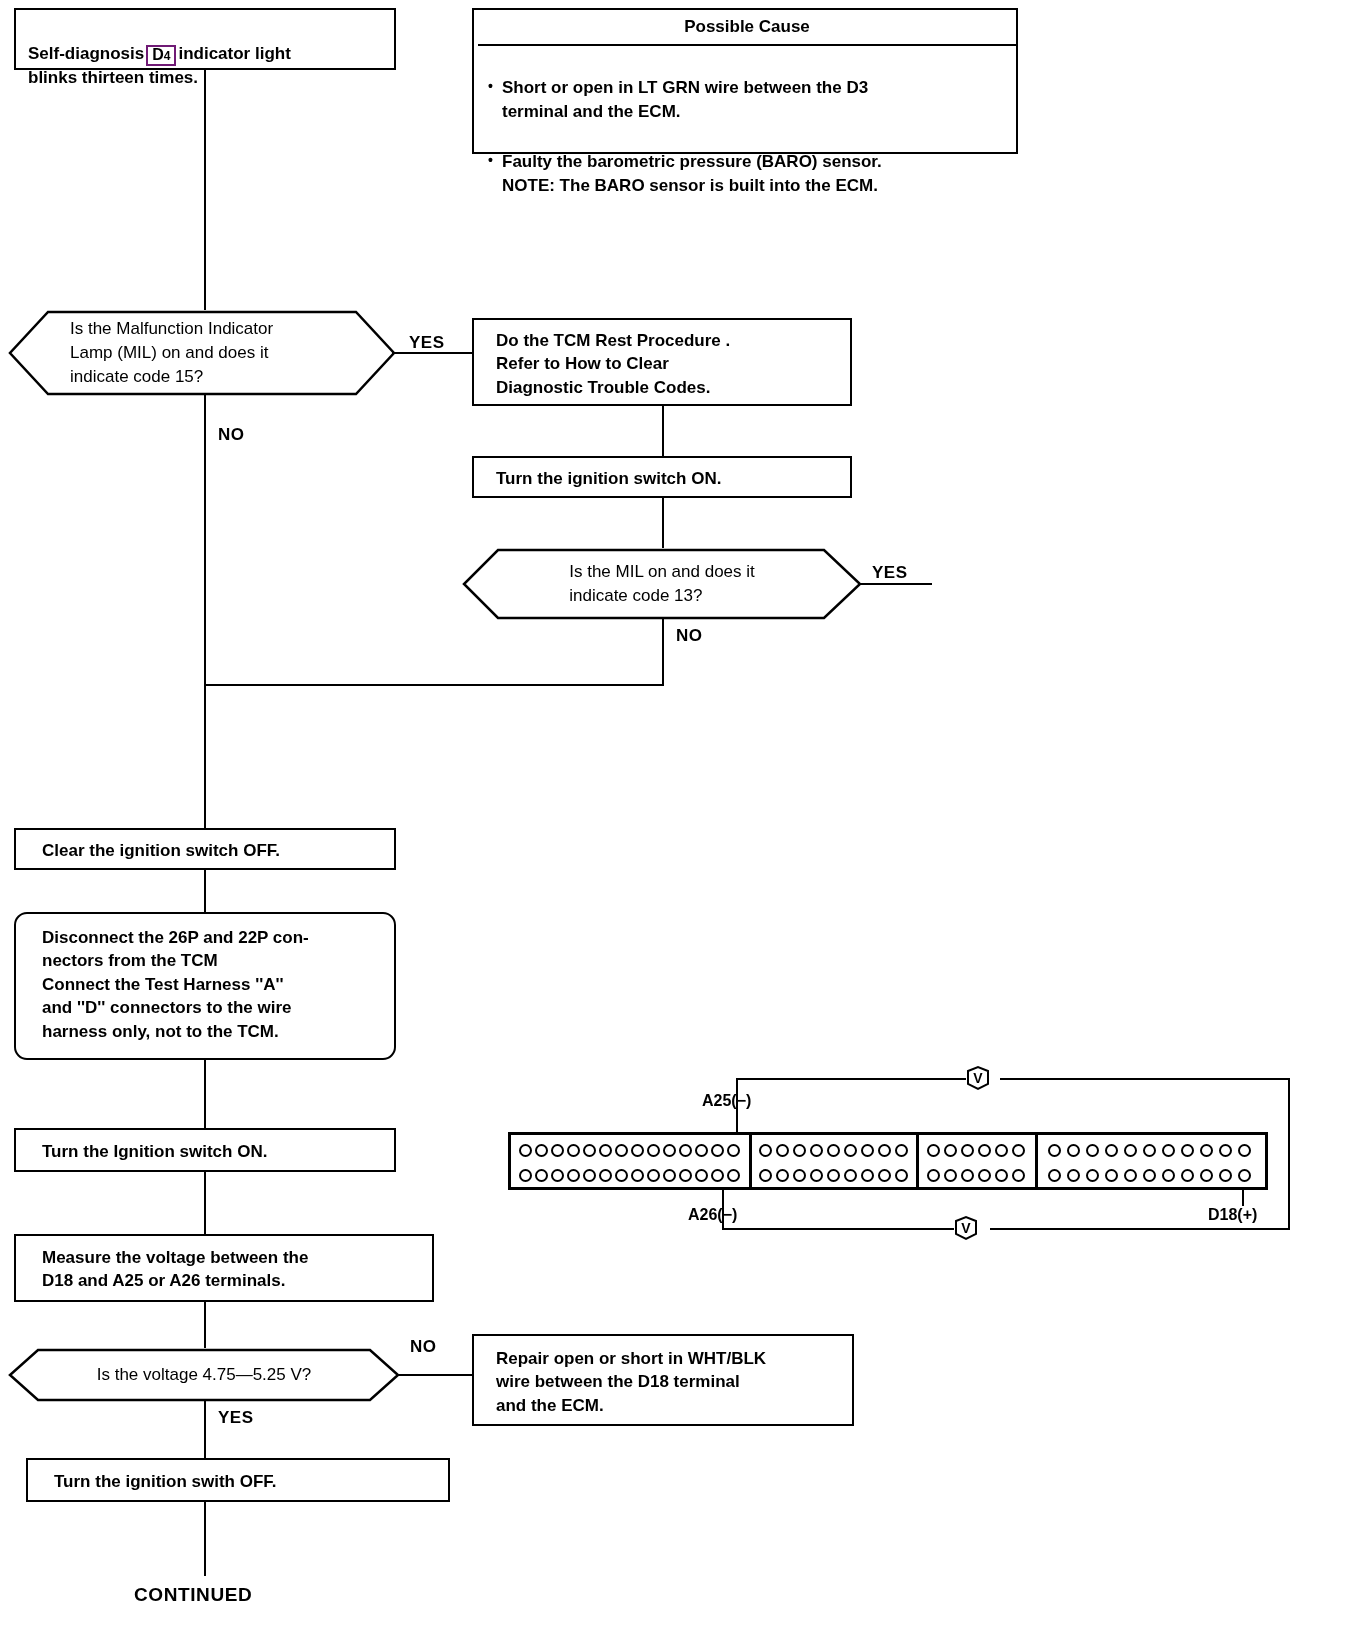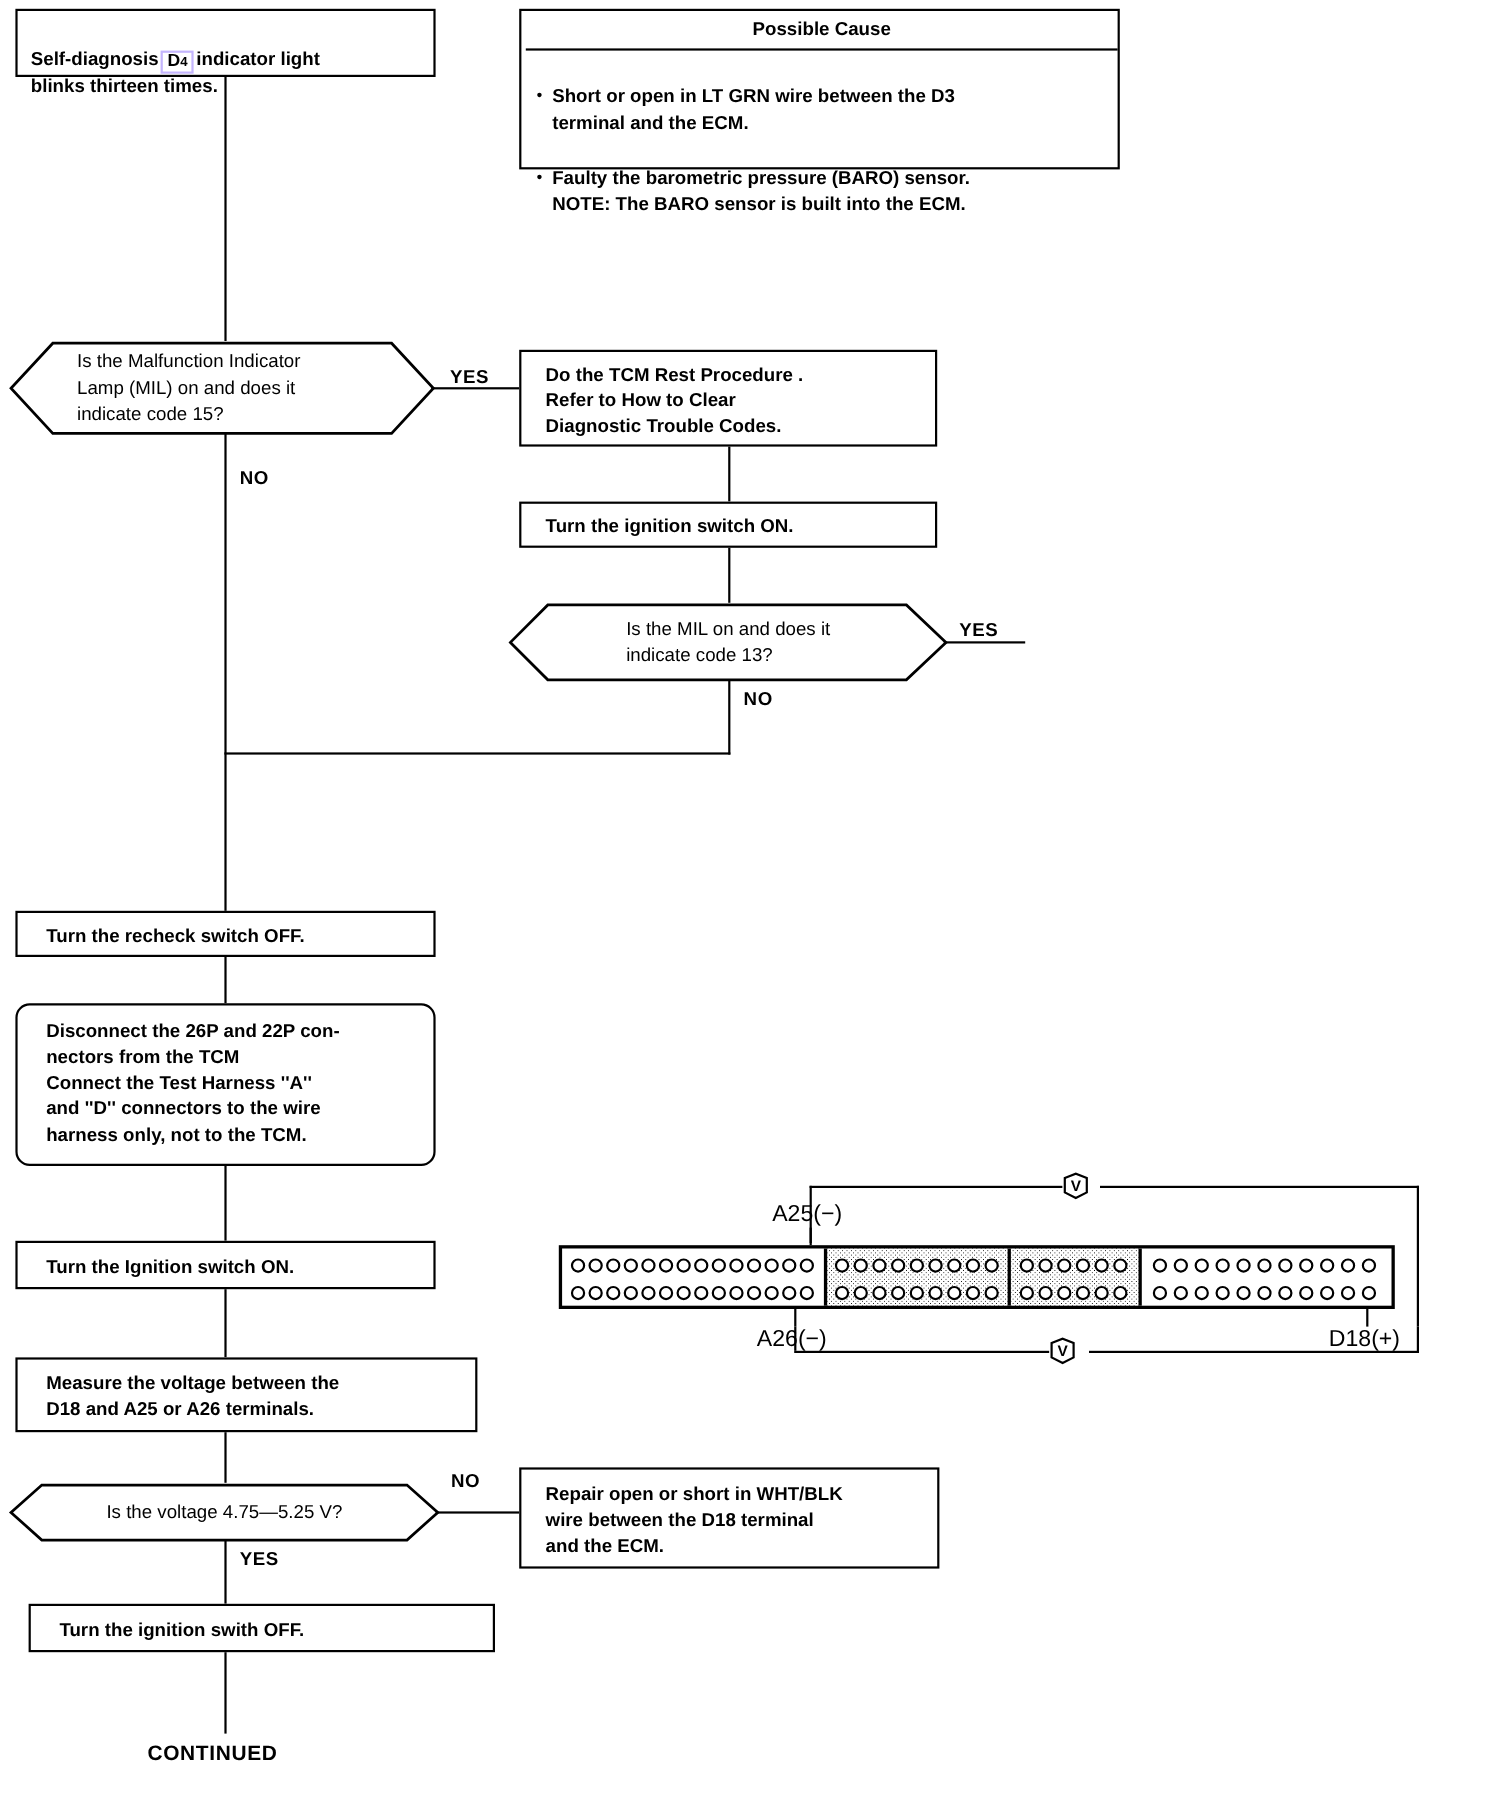--- a/index.html
+++ b/index.html
@@ -82,21 +82,21 @@
   }
   .cause-bullet{
     width:14px;
     flex:0 0 14px;
     font-size:14px;
     line-height:1.45;
   }
   .cause-text{flex:1 1 auto;white-space:pre-line;}
   .d4chip{
     display:inline-block;
-    border:2px solid #c4b5fd;
+    border:2px solid #701a75;
     padding:0 4px;
     margin:0 2px;
     line-height:1.05;
     font-size:16px;
     vertical-align:-1px;
   }
   .d4sub{font-size:12px;vertical-align:0px;}
   
   #connector{position:absolute;}
   .conn-outer{
@@ -146,22 +146,22 @@
     align-items:center;
     justify-content:center;
     background:#fff;
     font-size:15px;
     font-weight:bold;
   }
   .vmeter svg{position:absolute;left:0;top:0;}
   .vmeter span{position:relative;z-index:2;font-size:14px;line-height:1;}
   .term-lbl{
     position:absolute;
-    font-size:21px;
-    font-weight:normal;
+    font-size:16px;
+    font-weight:bold;
     white-space:nowrap;
   }
   .continued{
     position:absolute;
     font-size:19px;
     font-weight:bold;
     letter-spacing:0.6px;
   }
 </style>
 </head>
@@ -226,21 +226,21 @@
   </div>
 
   <div class="line hline" style="left:858px;top:583px;width:74px;"></div>
   <div class="lbl" style="left:872px;top:563px;">YES</div>
 
   <div class="line vline" style="left:662px;top:618px;height:68px;"></div>
   <div class="lbl" style="left:676px;top:626px;">NO</div>
   <div class="line hline" style="left:204px;top:684px;width:460px;"></div>
 
 
-  <div class="box" style="left:14px;top:828px;width:382px;height:42px;padding-top:9px;padding-left:26px;">Turn the recheck switch OFF.</div>
+  <div class="box" style="left:14px;top:828px;width:382px;height:42px;padding-top:9px;padding-left:26px;">Clear the ignition switch OFF.</div>
 
   <div class="line vline" style="left:204px;top:870px;height:42px;"></div>
 
   <div class="box" style="left:14px;top:912px;width:382px;height:148px;padding-top:12px;padding-left:26px;border-radius:13px;">Disconnect the 26P and 22P con-
 nectors from the TCM
 Connect the Test Harness ''A''
 and ''D'' connectors to the wire
 harness only, not to the TCM.</div>
 
   <div class="line vline" style="left:204px;top:1060px;height:68px;"></div>

